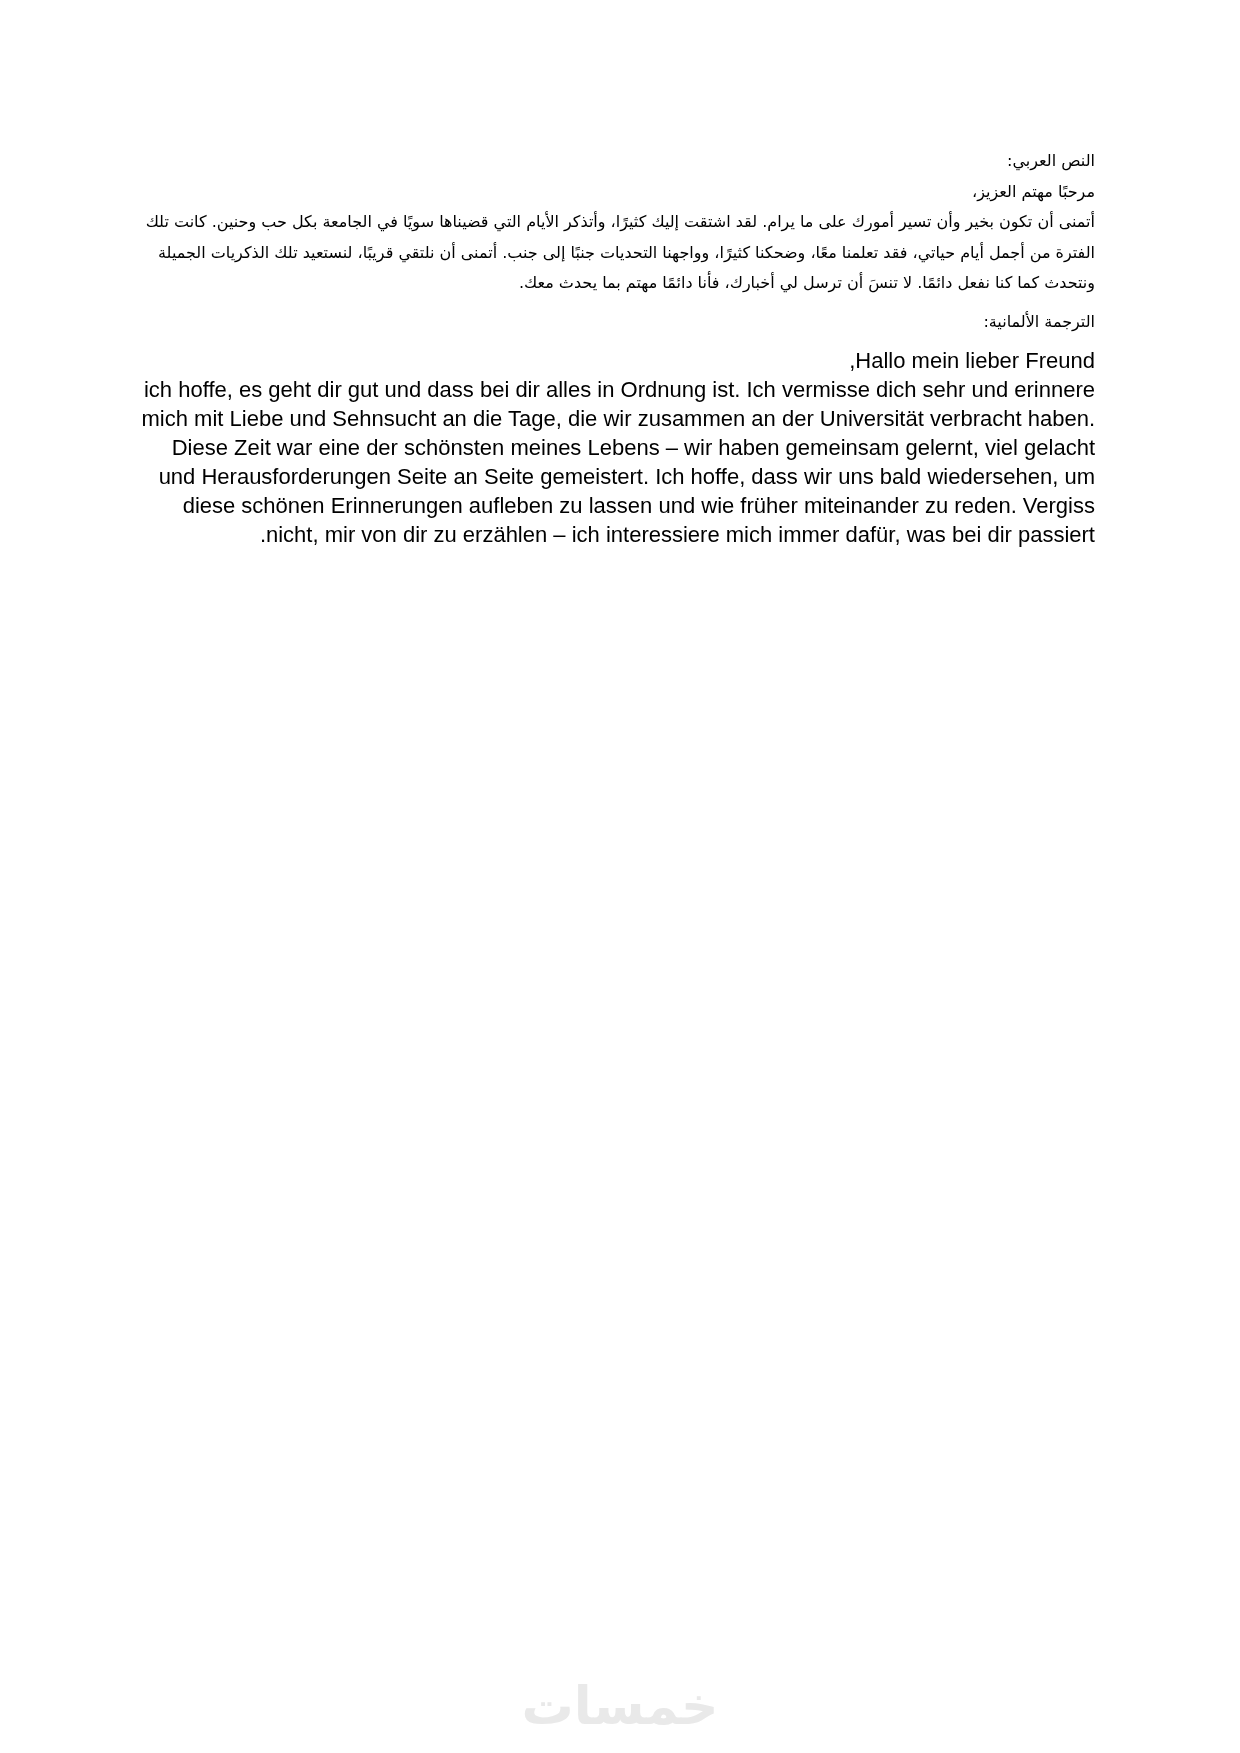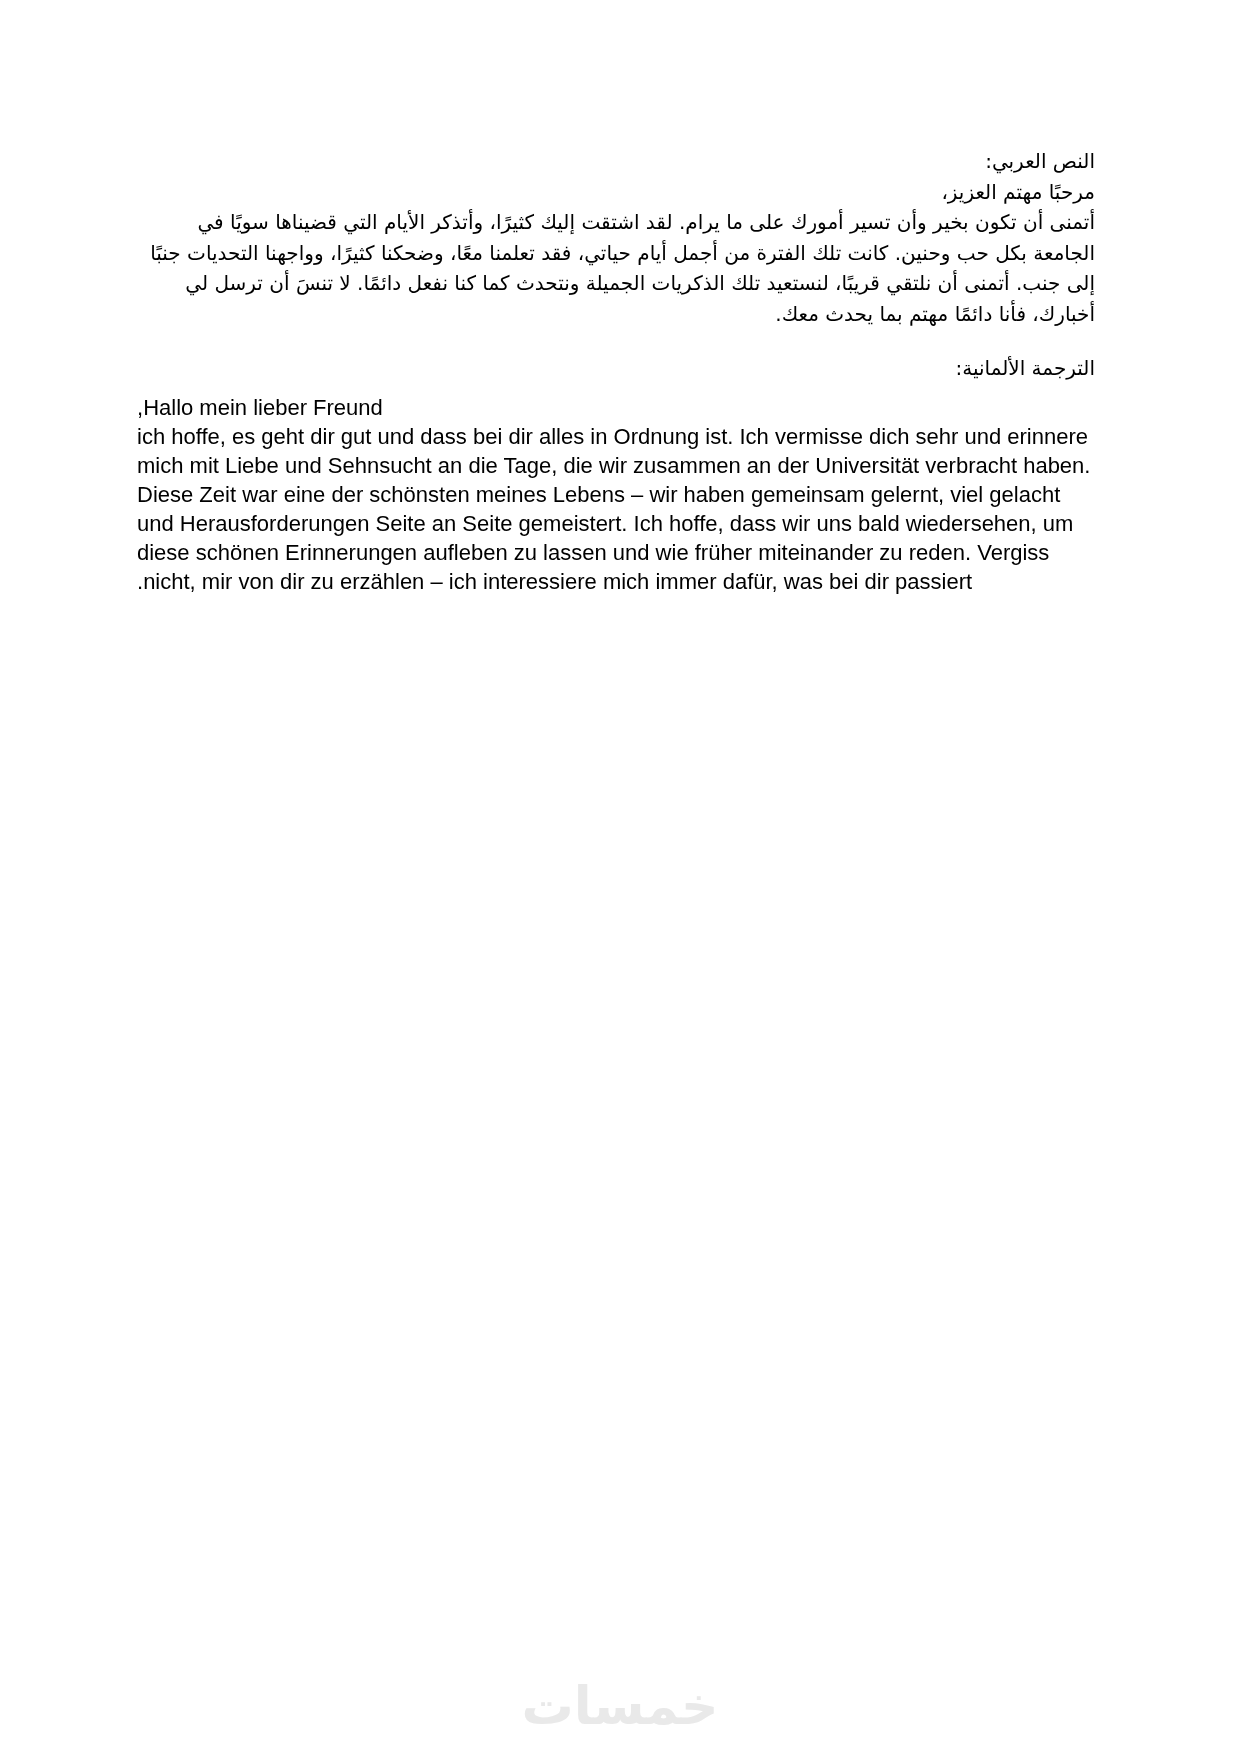--- a/index.html
+++ b/index.html
@@ -21,35 +21,35 @@
     top: 0;
     left: 0;
     right: 0;
     padding: 146px 145px 0 137px;
     direction: rtl;
     text-align: right;
   }
   
   .ar {
     font-family: "DejaVu Sans", sans-serif;
-    font-size: 20px;
+    font-size: 16px;
     line-height: 30.5px;
     color: #000000;
   }
   
   .de {
     font-family: "Liberation Sans", sans-serif;
     font-size: 22px;
     line-height: 29px;
     color: #000000;
     direction: rtl;      
-    text-align: left;
+    text-align: right;
   }
   .german-heading {
-    margin-top: 24px;
+    margin-top: 8px;
   }
   .german-greeting {
     margin-top: 9px;
   }
   .watermark {
     position: absolute;
     top: 1676px;
     left: 0;
     width: 100%;
     text-align: center;

